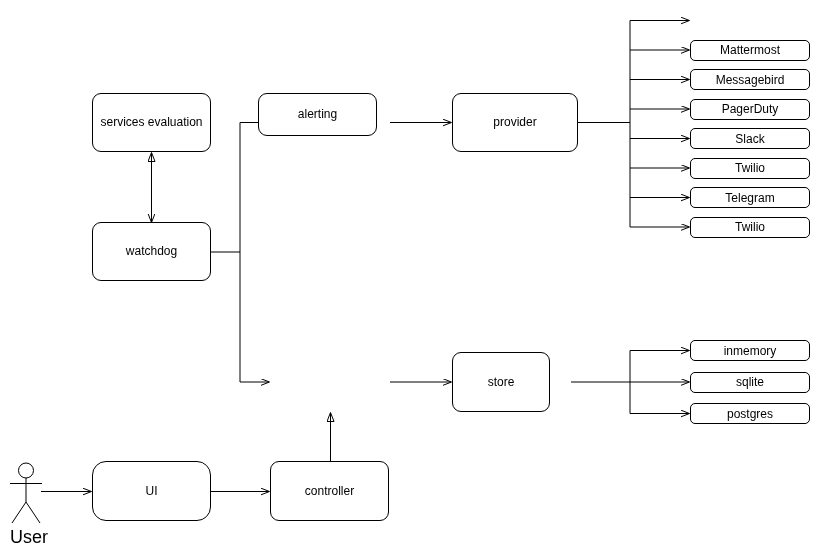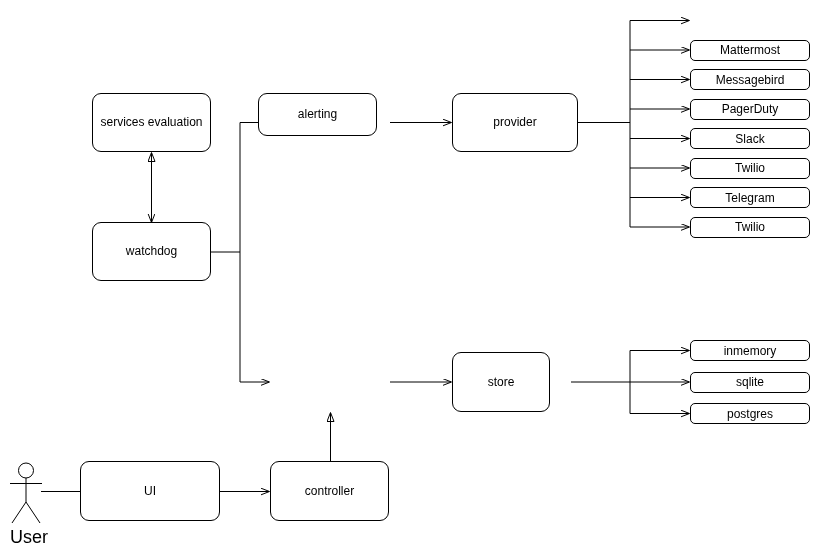--- a/index.html
+++ b/index.html
@@ -124,21 +124,21 @@
 
   <div class="node" style="left:452px; top:93px; width:126px; height:59px;">
     <span>provider</span>
   </div>
 
 
   <div class="node" style="left:452px; top:352px; width:98px; height:60px;">
     <span>store</span>
   </div>
 
-  <div class="node" style="left:80px; top:461px; width:140px; height:60px;">
+  <div class="node" style="left:92px; top:461px; width:119px; height:60px;border-radius:14px;">
     <span>UI</span>
   </div>
 
   <div class="node" style="left:270px; top:461px; width:119px; height:60px;">
     <span>controller</span>
   </div>
 
   <div class="leaf" style="top:39.5px;">
     <span>Mattermost</span>
   </div>

